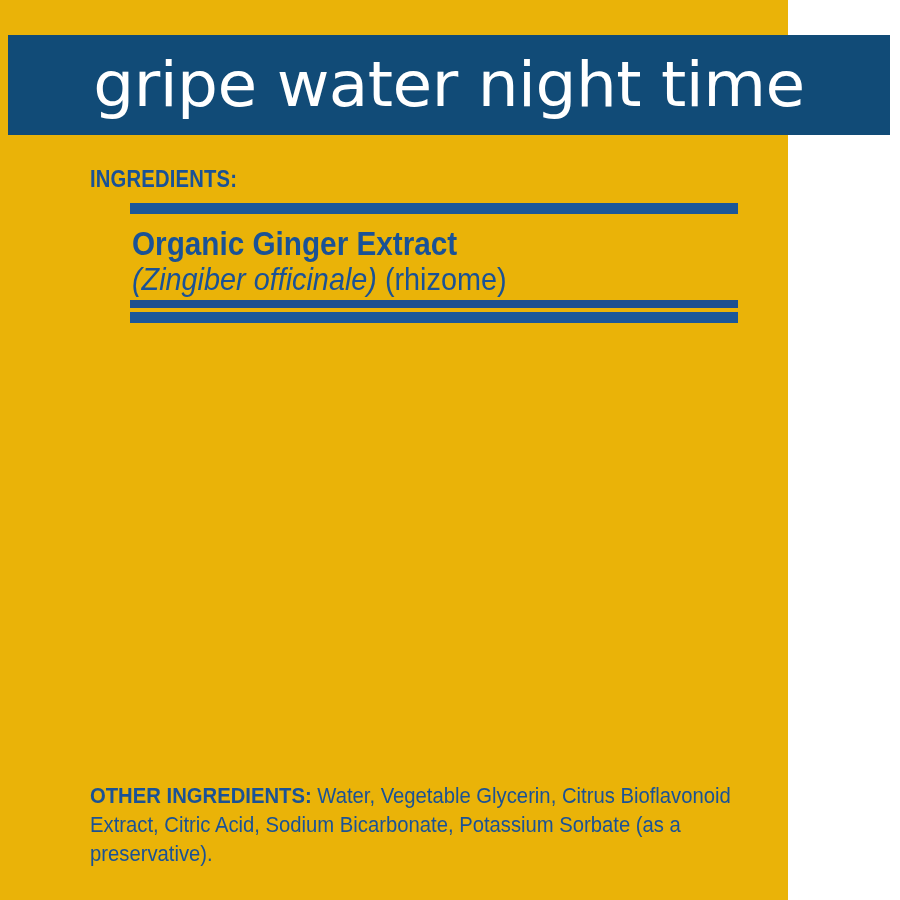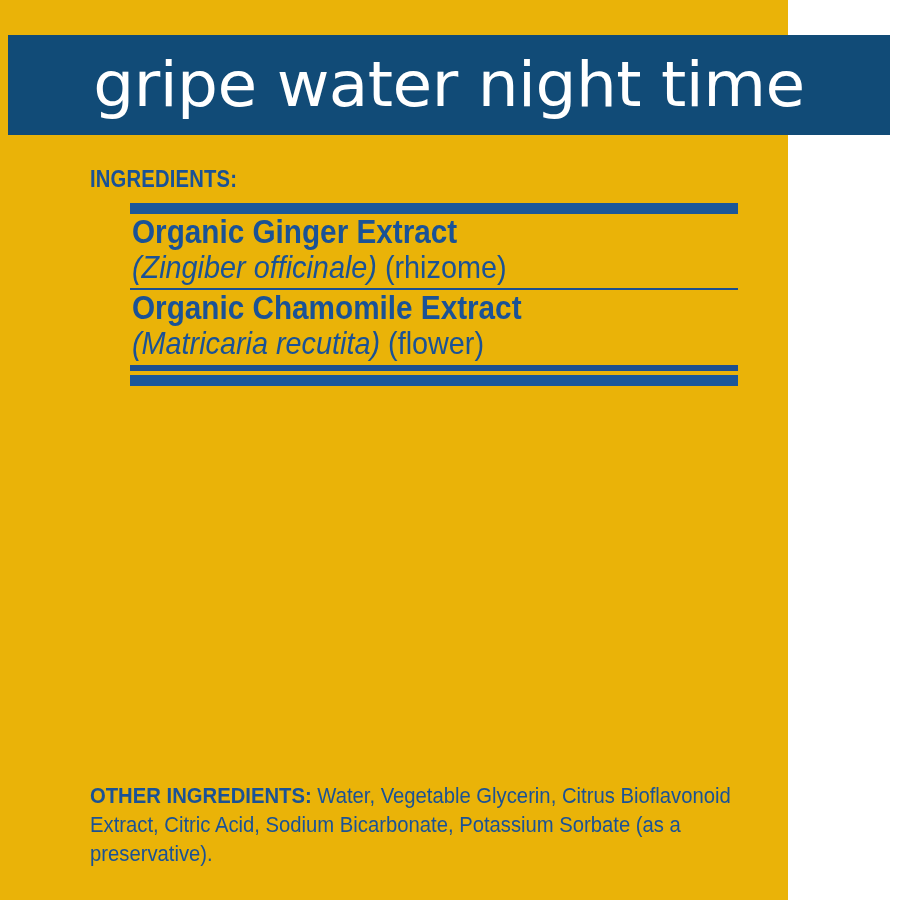--- a/index.html
+++ b/index.html
@@ -75,21 +75,21 @@
   .rule-thick.bottom {
     margin-top: 4px;
   }
   .rule-thin {
     height: 2px;
     background: #1d4f8f;
     width: 100%;
   }
 
   .ingredient-row {
-    padding: 0 0 3px 2px;
+    padding: 12px 0 3px 2px;
   }
   .ingredient-name {
     color: #1a5296;
     font-family: "Liberation Sans Narrow", "Liberation Sans", sans-serif;
     font-size: 33px;
     font-weight: 700;
     line-height: 1.08;
     white-space: nowrap;
     transform: scaleX(0.9);
     transform-origin: left center;
@@ -146,26 +146,20 @@
 
     <div class="ingredient-row">
       <div class="ingredient-name">Organic Ginger Extract</div>
       <div class="ingredient-latin">
         <span class="sci">(Zingiber officinale)</span><span class="part"> </span><span class="part">(rhizome)</span>
       </div>
     </div>
 
     <div class="rule-thin"></div>
 
-    <div class="ingredient-row">
-      <div class="ingredient-name">Organic Chamomile Extract</div>
-      <div class="ingredient-latin">
-        <span class="sci">(Matricaria recutita)</span><span class="part"> </span><span class="part">(flower)</span>
-      </div>
-    </div>
 
     <div class="rule-thin"></div>
 
 
     <div class="rule-thin"></div>
 
 
     <div class="rule-thin"></div>
 
 

